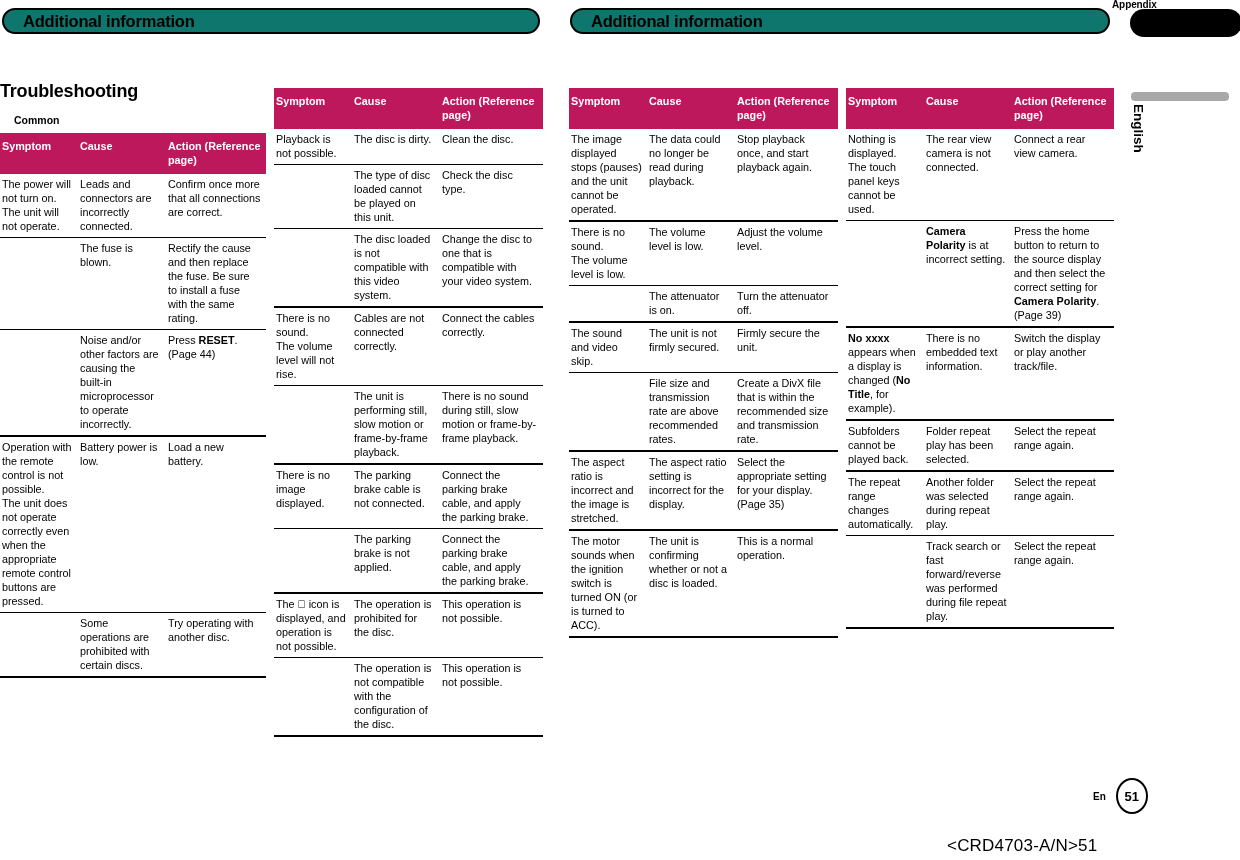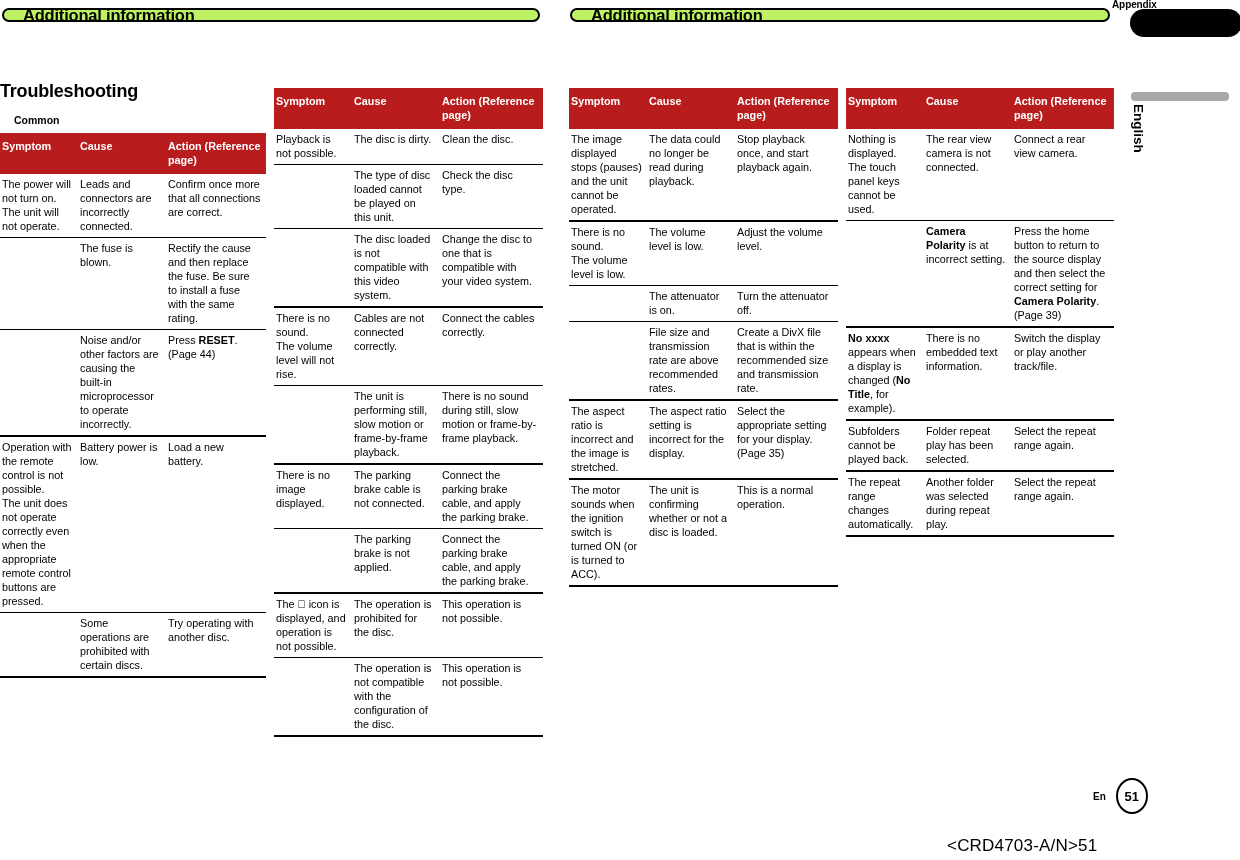--- a/index.html
+++ b/index.html
@@ -12,25 +12,25 @@
     height: 860px;
     position: relative;
     font-family: "Liberation Sans", sans-serif;
     color: #000;
     overflow: hidden;
   }
 
   
   .header-banner {
     position: absolute;
-    height: 14px;
+    height: 26px;
     border: 2px solid #000;
     border-radius: 15px;
     box-sizing: border-box;
-    background: #bef264;
+    background: #0f766e;
     display: flex;
     align-items: center;
   }
   .header-banner .banner-title {
     font-size: 16.5px;
     font-weight: bold;
     letter-spacing: -0.2px;
     padding-left: 19px;
   }
   #banner-left  { left: 2px;   top: 8px; width: 538px; }
@@ -94,21 +94,21 @@
 
   
   .tbl {
     position: absolute;
     border-collapse: collapse;
     font-size: 10.8px;
     line-height: 14px;
     table-layout: fixed;
   }
   .tbl th {
-    background: #b91c1c;
+    background: #be185d;
     color: #fff;
     font-weight: bold;
     text-align: left;
     padding: 6px 5px 7px 2px;
     vertical-align: top;
     font-size: 10.8px;
     line-height: 14px;
   }
   .tbl td {
     vertical-align: top;
@@ -311,20 +311,25 @@
       <tr class="thick">
         <td>There is no sound.<br>The volume level is low.</td>
         <td>The volume level is low.</td>
         <td>Adjust the volume level.</td>
       </tr>
       <tr class="">
         <td></td>
         <td>The attenuator is on.</td>
         <td>Turn the attenuator off.</td>
       </tr>
+      <tr class="thick">
+        <td>The sound and video skip.</td>
+        <td>The unit is not firmly secured.</td>
+        <td>Firmly secure the unit.</td>
+      </tr>
       <tr class="">
         <td></td>
         <td>File size and transmission rate are above recommended rates.</td>
         <td>Create a DivX file that is within the recommended size and transmission rate.</td>
       </tr>
       <tr class="thick">
         <td>The aspect ratio is incorrect and the image is stretched.</td>
         <td>The aspect ratio setting is incorrect for the display.</td>
         <td>Select the appropriate setting for your display. (Page 35)</td>
       </tr>
@@ -371,20 +376,25 @@
       <tr class="thick">
         <td>Subfolders cannot be played back.</td>
         <td>Folder repeat play has been selected.</td>
         <td>Select the repeat range again.</td>
       </tr>
       <tr class="thick">
         <td>The repeat range changes automatically.</td>
         <td>Another folder was selected during repeat play.</td>
         <td>Select the repeat range again.</td>
       </tr>
+      <tr class="">
+        <td></td>
+        <td>Track search or fast forward/reverse was performed during file repeat play.</td>
+        <td>Select the repeat range again.</td>
+      </tr>
       <tr class="endrule">
         <td colspan="3"></td>
       </tr>
     </tbody>
 </table>
 
 <div class="page-footer">
   <span class="footer-en">En</span>
   <span class="footer-num">51</span>
 </div>

